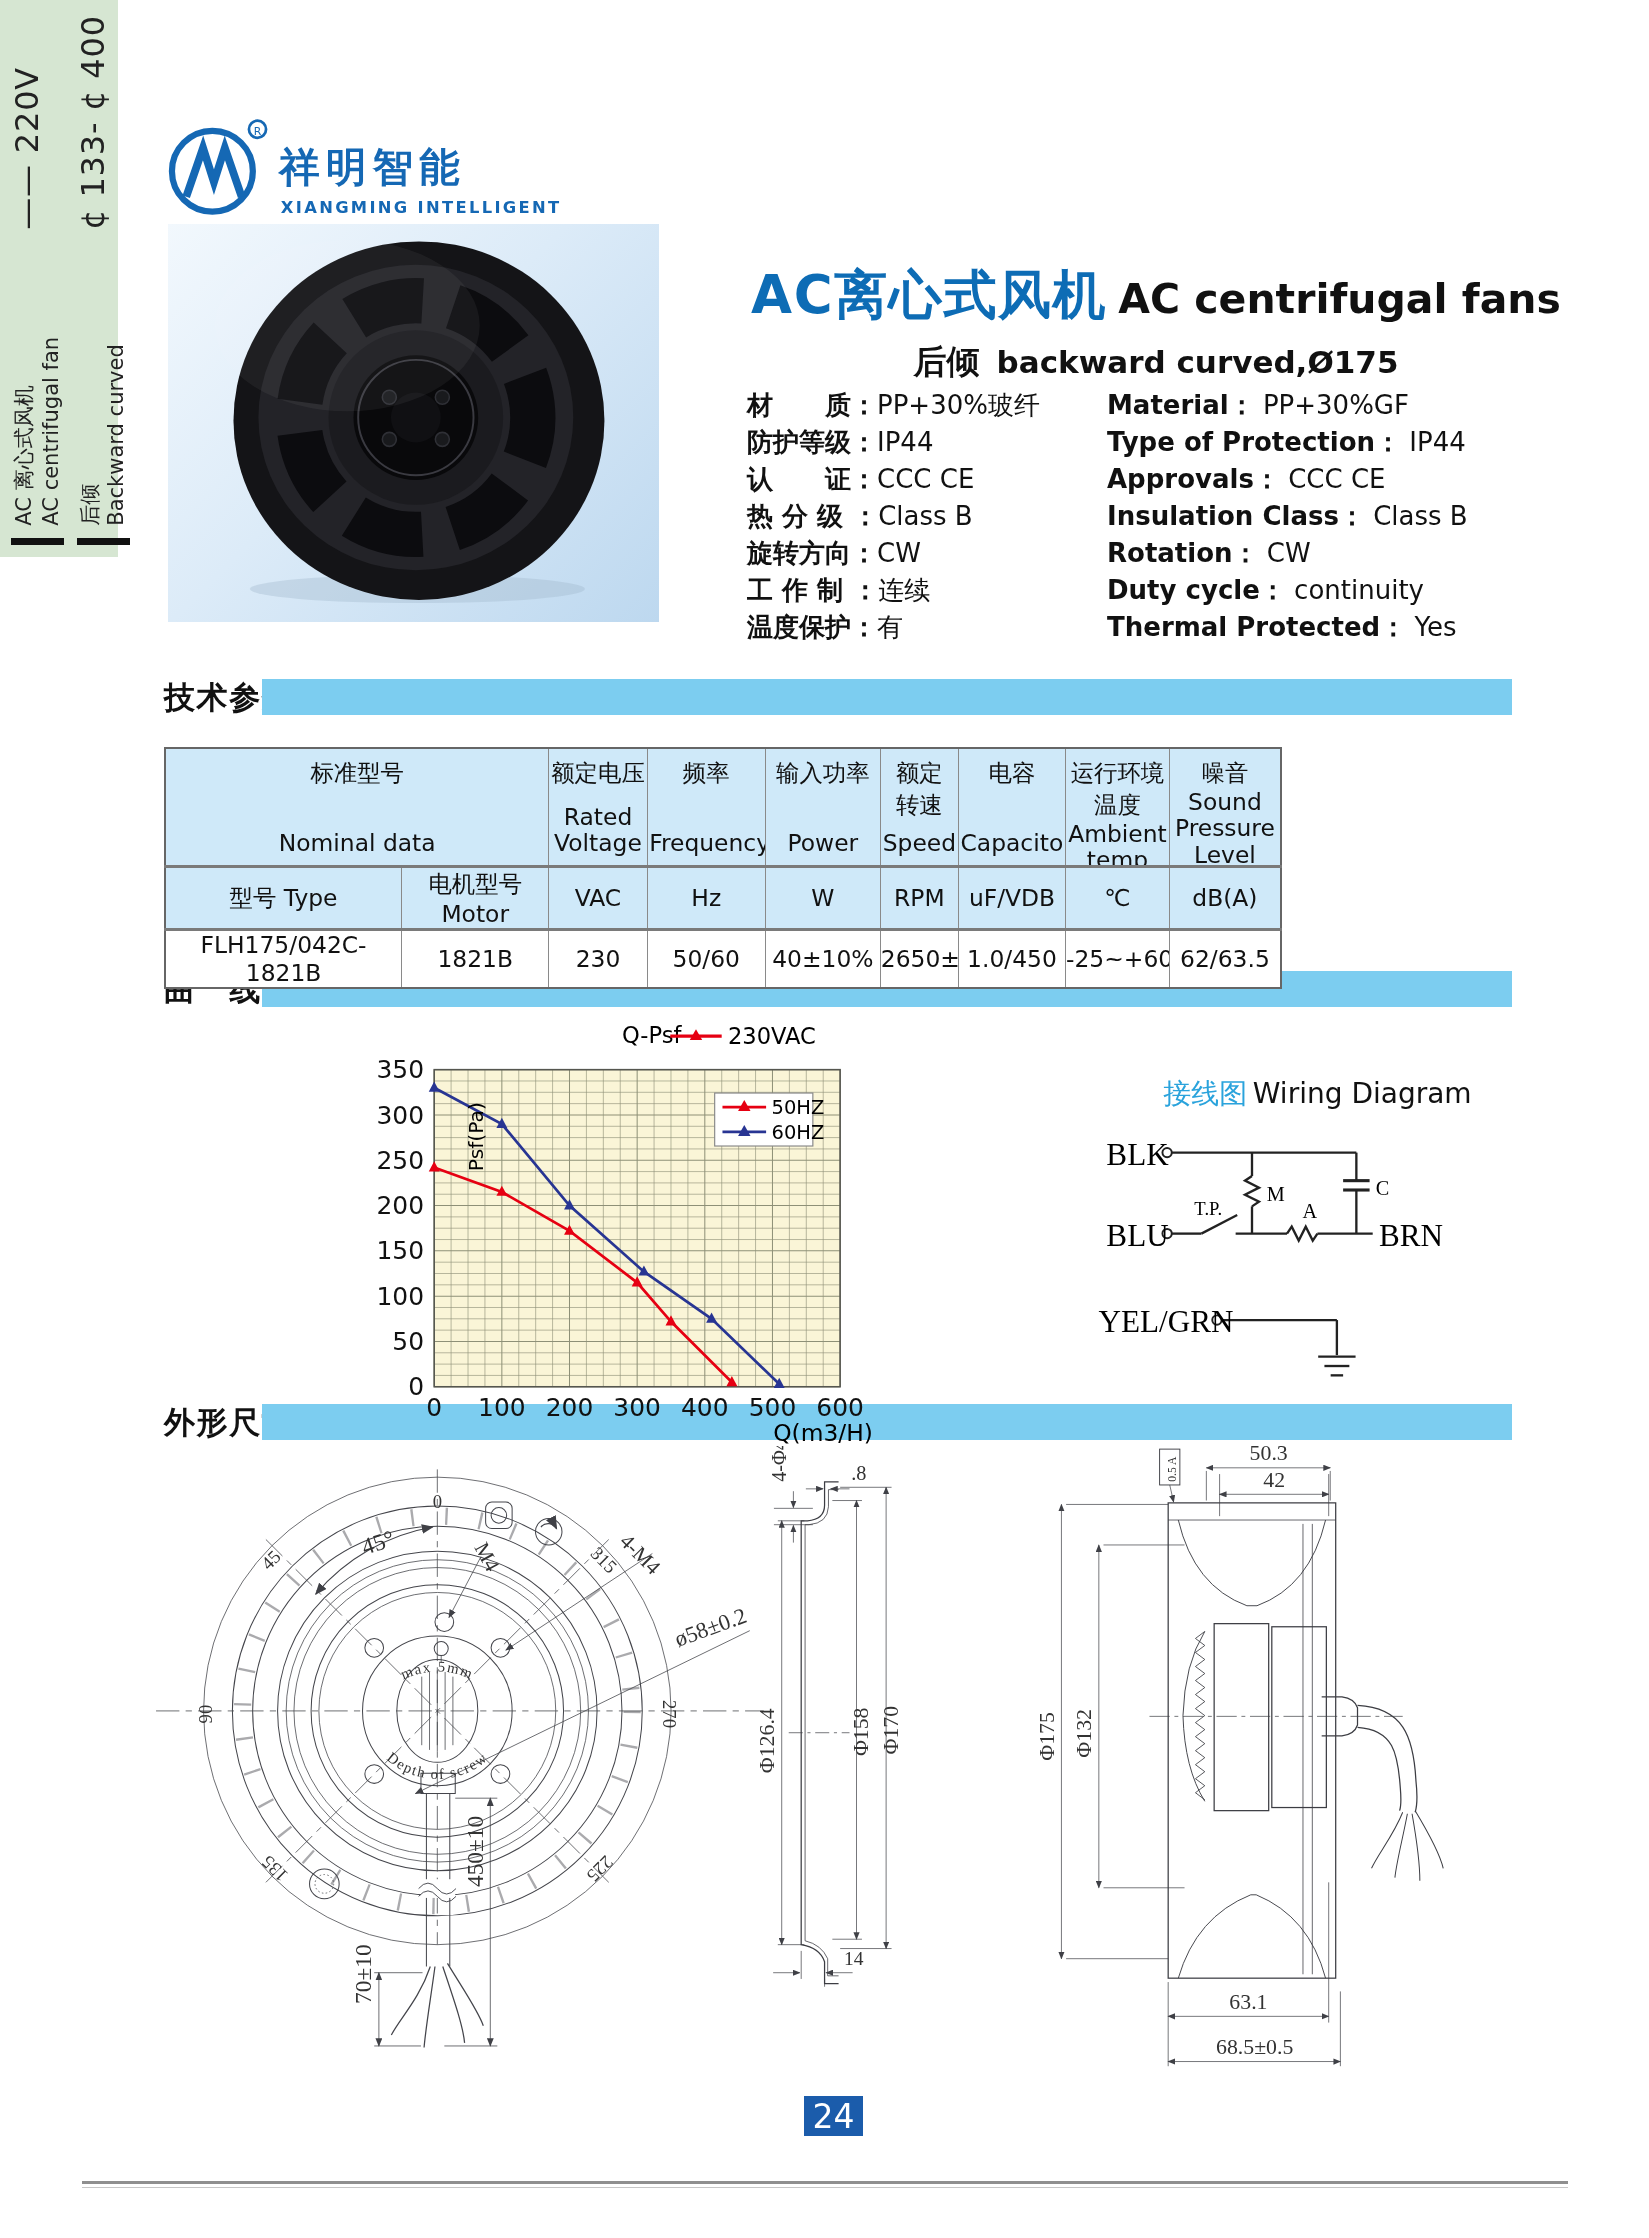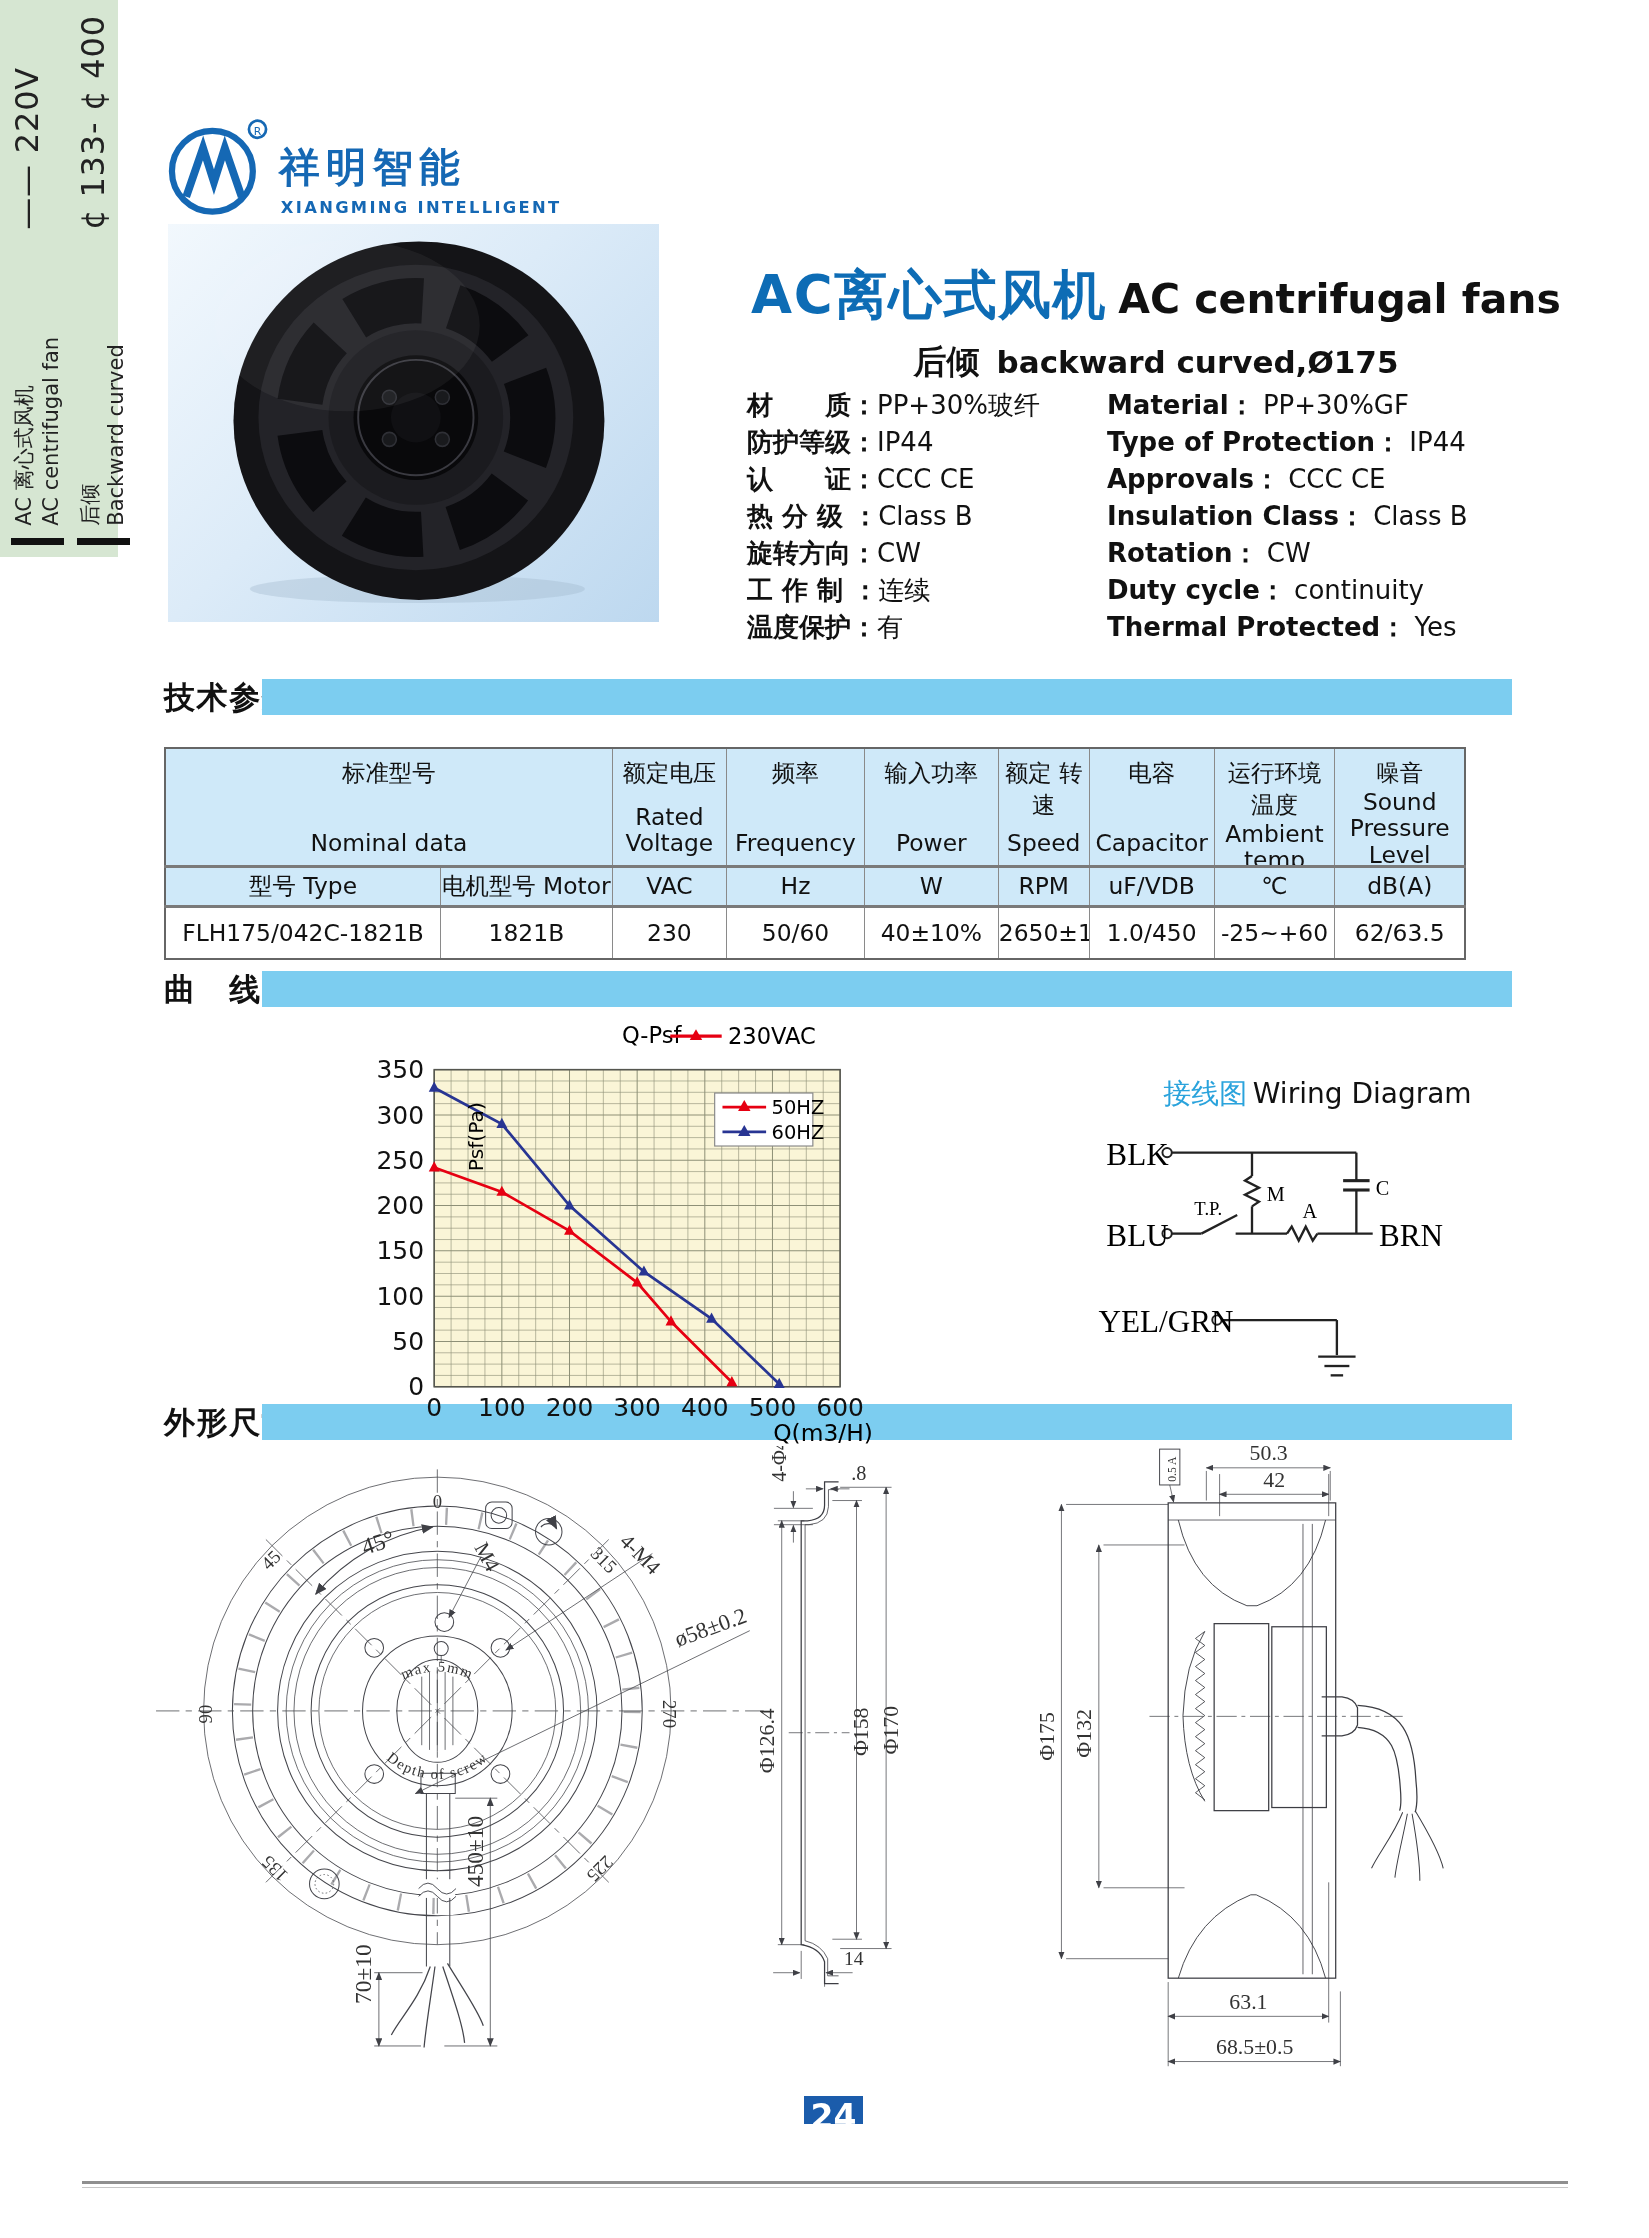--- a/index.html
+++ b/index.html
@@ -30,38 +30,38 @@
   .spec-row{height:37px;line-height:37px;font-size:26px;white-space:nowrap;}
   .spec-zh{position:absolute;left:0;width:351px;}
   .spec-en{position:absolute;left:360px;}
   .spec-row b{font-weight:700;}
   .spec-val{font-weight:400;}
   
   .sec{position:absolute;left:0;width:1649px;height:37px;}
   .sec .txt{position:absolute;left:164px;top:0;font-size:31px;font-weight:800;letter-spacing:1.6px;}
   .sec .bar{position:absolute;left:262px;top:1.6px;width:1250px;height:36px;background:#7ccdf0;}
   
-  .ptable{position:absolute;left:164px;top:747px;width:1302px;border-collapse:collapse;table-layout:fixed;}
+  .ptable{position:absolute;left:164px;top:747px;width:1118px;border-collapse:collapse;table-layout:fixed;}
   .ptable th,.ptable td{border:1.6px solid #8a8a8a;font-weight:400;text-align:center;vertical-align:middle;
         font-size:23.4px;padding:0;overflow:hidden;}
   .ptable .hdr{background:#cfe9f9;}
   .ptable tr.r1 th{height:115px;border-bottom:3.1px solid #7a7a7a;}
   .ptable tr.r2 th{height:37px;border-bottom:3.1px solid #7a7a7a;}
   .ptable tr.r3 td{height:50px;background:#fff;margin-left:22px;}
   .ptable{border:2.3px solid #666;}
   .hcell{display:flex;flex-direction:column;justify-content:space-between;height:100px;padding:7.8px 1.6px;box-sizing:content-box;}
   .hcell .zh{font-size:23.4px;}
   .hcell .en{font-size:23.4px;line-height:26.5px;}
   
   .chart{position:absolute;left:335px;top:1012px;}
   .wiring{position:absolute;left:1083px;top:1059px;text-align:right;}
   .drawings{position:absolute;left:78px;top:1446px;}
   
-  .badge{position:absolute;left:804px;top:2096px;width:59px;height:28px;background:#1b5cab;
-         color:#fff;font-size:33px;font-weight:700;text-align:center;line-height:42px;}
+  .badge{position:absolute;left:804px;top:2096px;width:59px;height:40px;background:#1b5cab;
+         color:#fff;font-size:33px;font-weight:400;text-align:center;line-height:42px;}
   .rule1{position:absolute;left:82px;top:2181px;width:1486px;height:3.1px;background:#8f8f8f;}
   .rule2{position:absolute;left:82px;top:2187px;width:1486px;height:0.8px;background:#c6c6c6;}
   svg text{font-family:"DejaVu Sans","Liberation Sans",sans-serif;}
   .cadtxt{font-family:"Liberation Serif","DejaVu Serif",serif;}
 </style>
 </head>
 <body>
 
 <div id="page">
 

